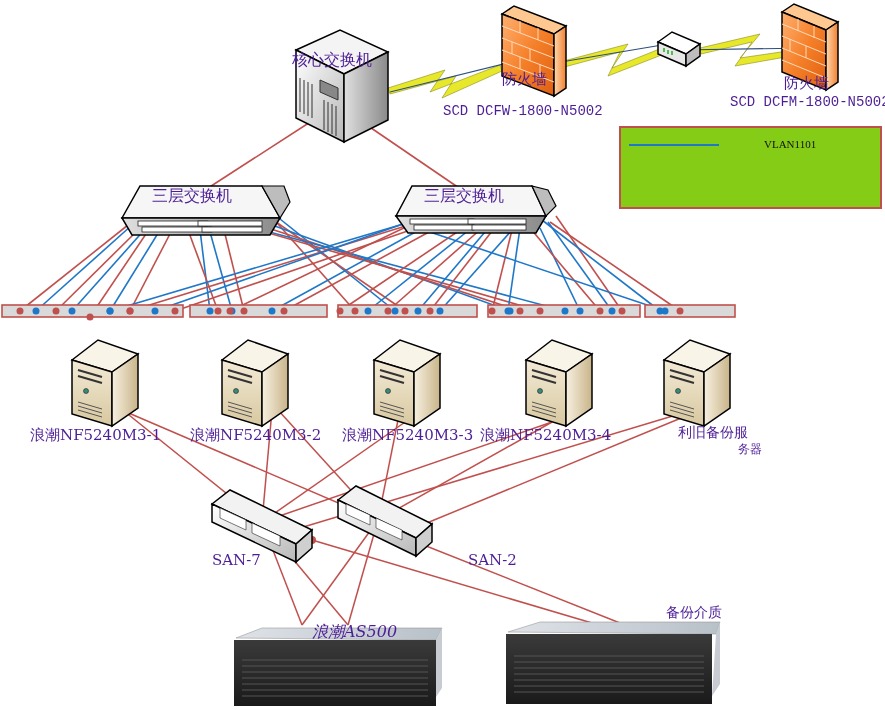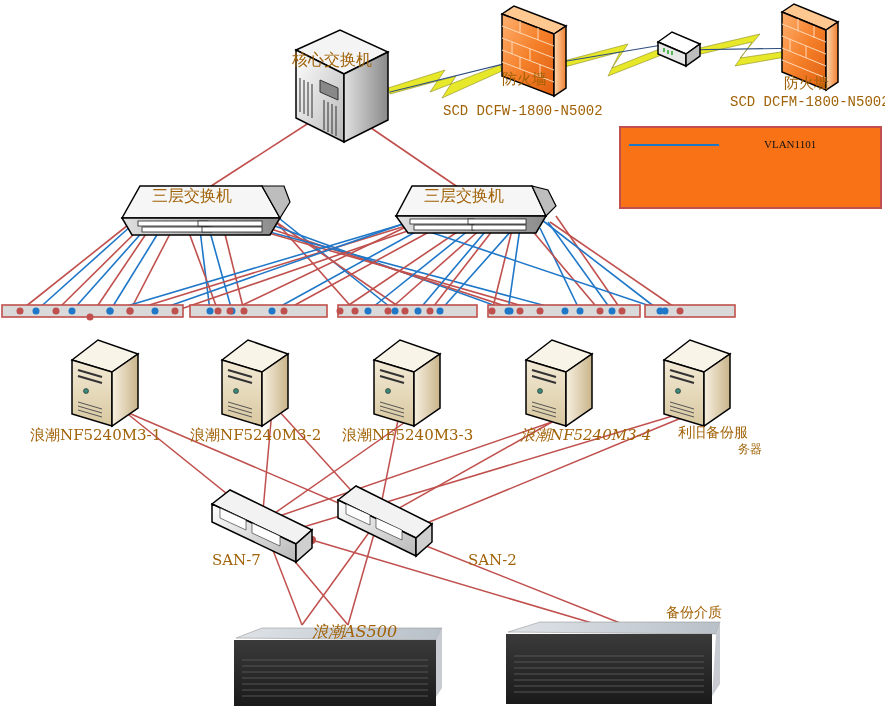--- a/index.html
+++ b/index.html
@@ -1,23 +1,23 @@
 <!DOCTYPE html>
 <html><head>
 <meta charset="utf-8">
 <style>
   html, body { margin: 0; padding: 0; background: #ffffff; }
   body { width: 885px; height: 710px; position: relative; overflow: hidden;
          font-family: "DejaVu Serif", "Liberation Serif", serif; }
   #diagram { position: absolute; left: 0; top: 0; width: 885px; height: 710px; }
-  .lbl { position: absolute; color: #a16207; white-space: nowrap; font-size: 15px;
+  .lbl { position: absolute; color: #4c1d95; white-space: nowrap; font-size: 15px;
          font-family: "DejaVu Serif", "Liberation Serif", serif; line-height: 1; }
   .lbl-mono { font-family: "Liberation Mono", "DejaVu Sans Mono", monospace; font-size: 14px; }
   .legend { position: absolute; left: 619px; top: 126px; width: 263px; height: 83px;
-            border: 2px solid #c0504d; box-sizing: border-box; background: #f97316; text-decoration: underline; }
+            border: 2px solid #c0504d; box-sizing: border-box; background: #84cc16; text-decoration: underline; }
   .legend-row { position: absolute; left: 8px; height: 14px; width: 250px; }
   .legend-line { position: absolute; left: 0; top: 6px; width: 90px; height: 2px; }
   .legend-text { position: absolute; left: 135px; top: 0; font-size: 11px;
                  font-family: "Liberation Serif", "DejaVu Serif", serif; color: #111; }
 </style>
 </head>
 <body>
 
 <svg id="diagram" viewBox="0 0 885 710" xmlns="http://www.w3.org/2000/svg">
   <defs>
@@ -392,20 +392,20 @@
 <div class="legend">
   <div class="legend-row" style="top:10px;">
     <div class="legend-line" style="background:#1f77c8;"></div>
     <div class="legend-text">VLAN1101</div>
   </div>
 </div>
 
 <div class="lbl" style="left:30px;top:428px;">浪潮NF5240M3-1</div>
 <div class="lbl" style="left:190px;top:428px;">浪潮NF5240M3-2</div>
 <div class="lbl" style="left:342px;top:428px;">浪潮NF5240M3-3</div>
-<div class="lbl" style="left:520px;top:428px;font-style:italic;">浪潮NF5240M3-4</div>
+<div class="lbl" style="left:480px;top:428px;">浪潮NF5240M3-4</div>
 <div class="lbl" style="left:678px;top:425px;font-size:14px;">利旧备份服</div>
 <div class="lbl" style="left:699px;top:443px;font-size:12px;margin-left:39px;">务器</div>
 
 <div class="lbl" style="left:212px;top:553px;">SAN-7</div>
 <div class="lbl" style="left:440px;top:553px;margin-left:28px;">SAN-2</div>
 <div class="lbl" style="left:312px;top:624px;font-size:16px;font-style:italic;">浪潮AS500</div>
 <div class="lbl" style="left:666px;top:605px;font-size:14px;">备份介质</div>
 
 </body></html>

